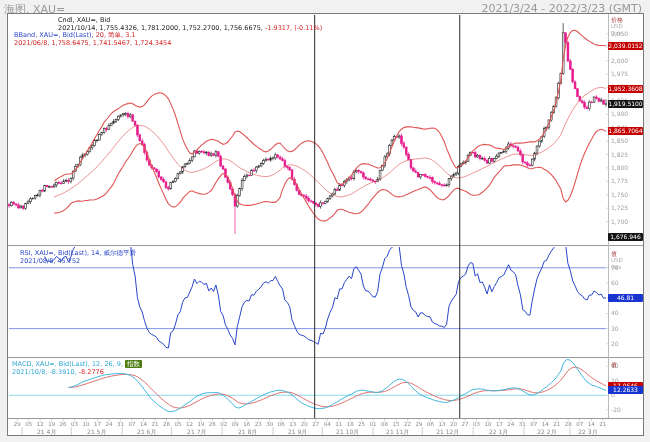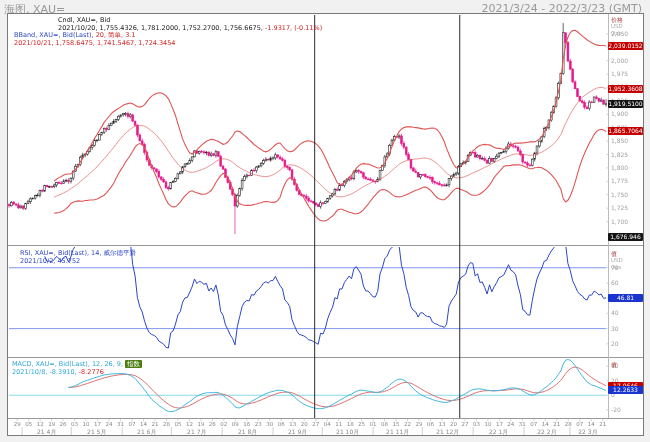--- a/index.html
+++ b/index.html
@@ -743,33 +743,33 @@
       <text x="498.5728021978023" y="433.5" font-size="6" fill="#888" text-anchor="middle" font-family="DejaVu Sans, sans-serif">22 1月</text>
       <line x1="523.9945054945056" y1="427" x2="523.9945054945056" y2="435" stroke="#bbb" stroke-width="0.7"></line>
       <text x="546.9560439560439" y="433.5" font-size="6" fill="#888" text-anchor="middle" font-family="DejaVu Sans, sans-serif">22 2月</text>
       <line x1="569.9175824175824" y1="427" x2="569.9175824175824" y2="435" stroke="#bbb" stroke-width="0.7"></line>
       <text x="587.9587912087911" y="433.5" font-size="6" fill="#888" text-anchor="middle" font-family="DejaVu Sans, sans-serif">22 3月</text>
     </svg>
 
   <div class="legend" style="left:14px;top:17px;">
     <div><span class="lg-black">Cndl, XAU=, Bid</span></div>
     <div>
-      <span class="lg-black">2021/10/20, 1,755.4326, 1,781.2000, 1,752.2700, 1,756.6675,</span>
+      <span class="lg-black">2021/10/14, 1,755.4326, 1,781.2000, 1,752.2700, 1,756.6675,</span>
       <span class="lg-red">-1.9317, (-0.11%)</span>
     </div>
     <div>
       <span class="lg-blue">BBand, XAU=, Bid(Last),</span>
       <span class="lg-red">20, 简单, 3.1</span>
     </div>
-    <div><span class="lg-red">2021/10/21, 1,758.6475, 1,741.5467, 1,724.3454</span></div>
+    <div><span class="lg-red">2021/06/8, 1,758.6475, 1,741.5467, 1,724.3454</span></div>
   </div>
 
   <div class="legend" style="left:20px;top:250px;">
     <div><span class="lg-blue">RSI, XAU=, Bid(Last), 14, 威尔德平滑</span></div>
-    <div><span class="lg-blue">2021/10/2, 45.752</span></div>
+    <div><span class="lg-blue">2021/08/8, 45.752</span></div>
   </div>
 
   <div class="legend" style="left:12px;top:361px;">
     <div>
       <span class="lg-cyan">MACD, XAU=, Bid(Last), 12, 26, 9,</span>
       <span class="chip">指数</span>
     </div>
     <div>
       <span class="lg-cyan">2021/10/8, -8.3910,</span>
       <span class="lg-red">-8.2776</span>

